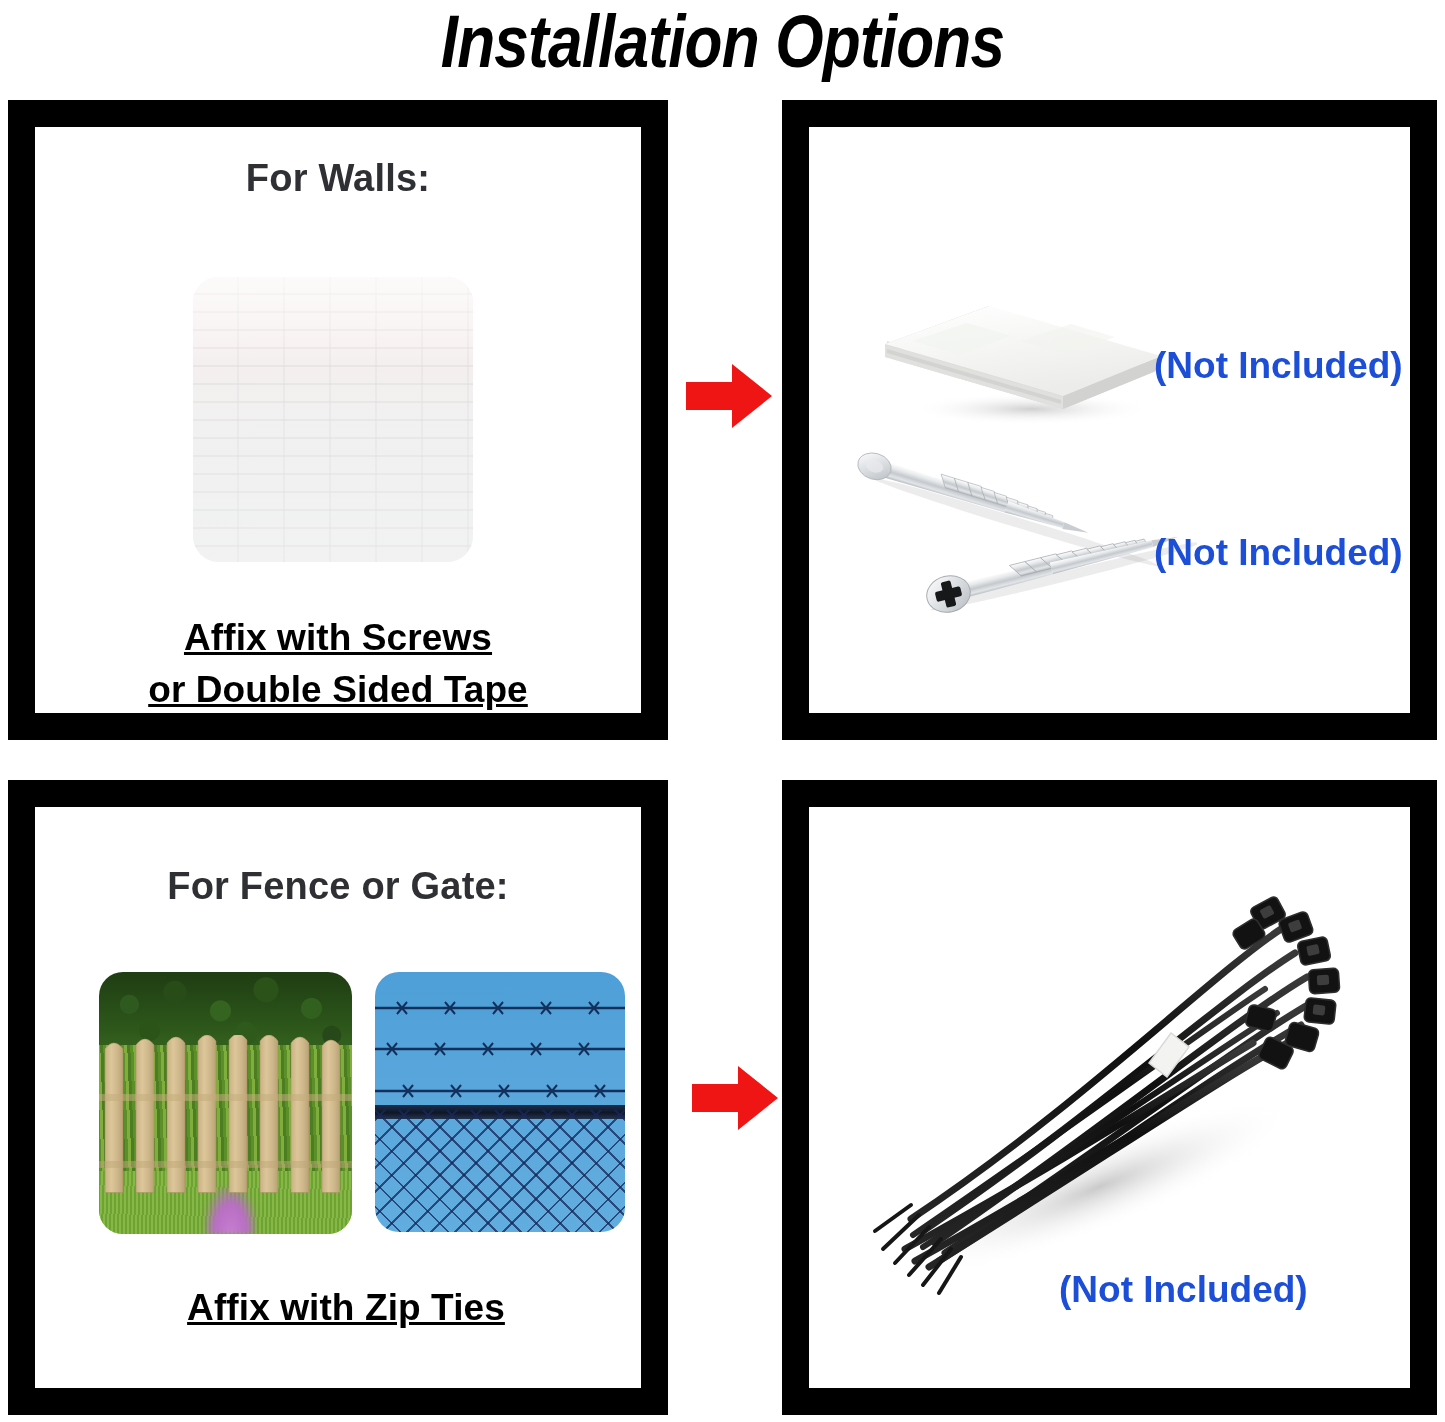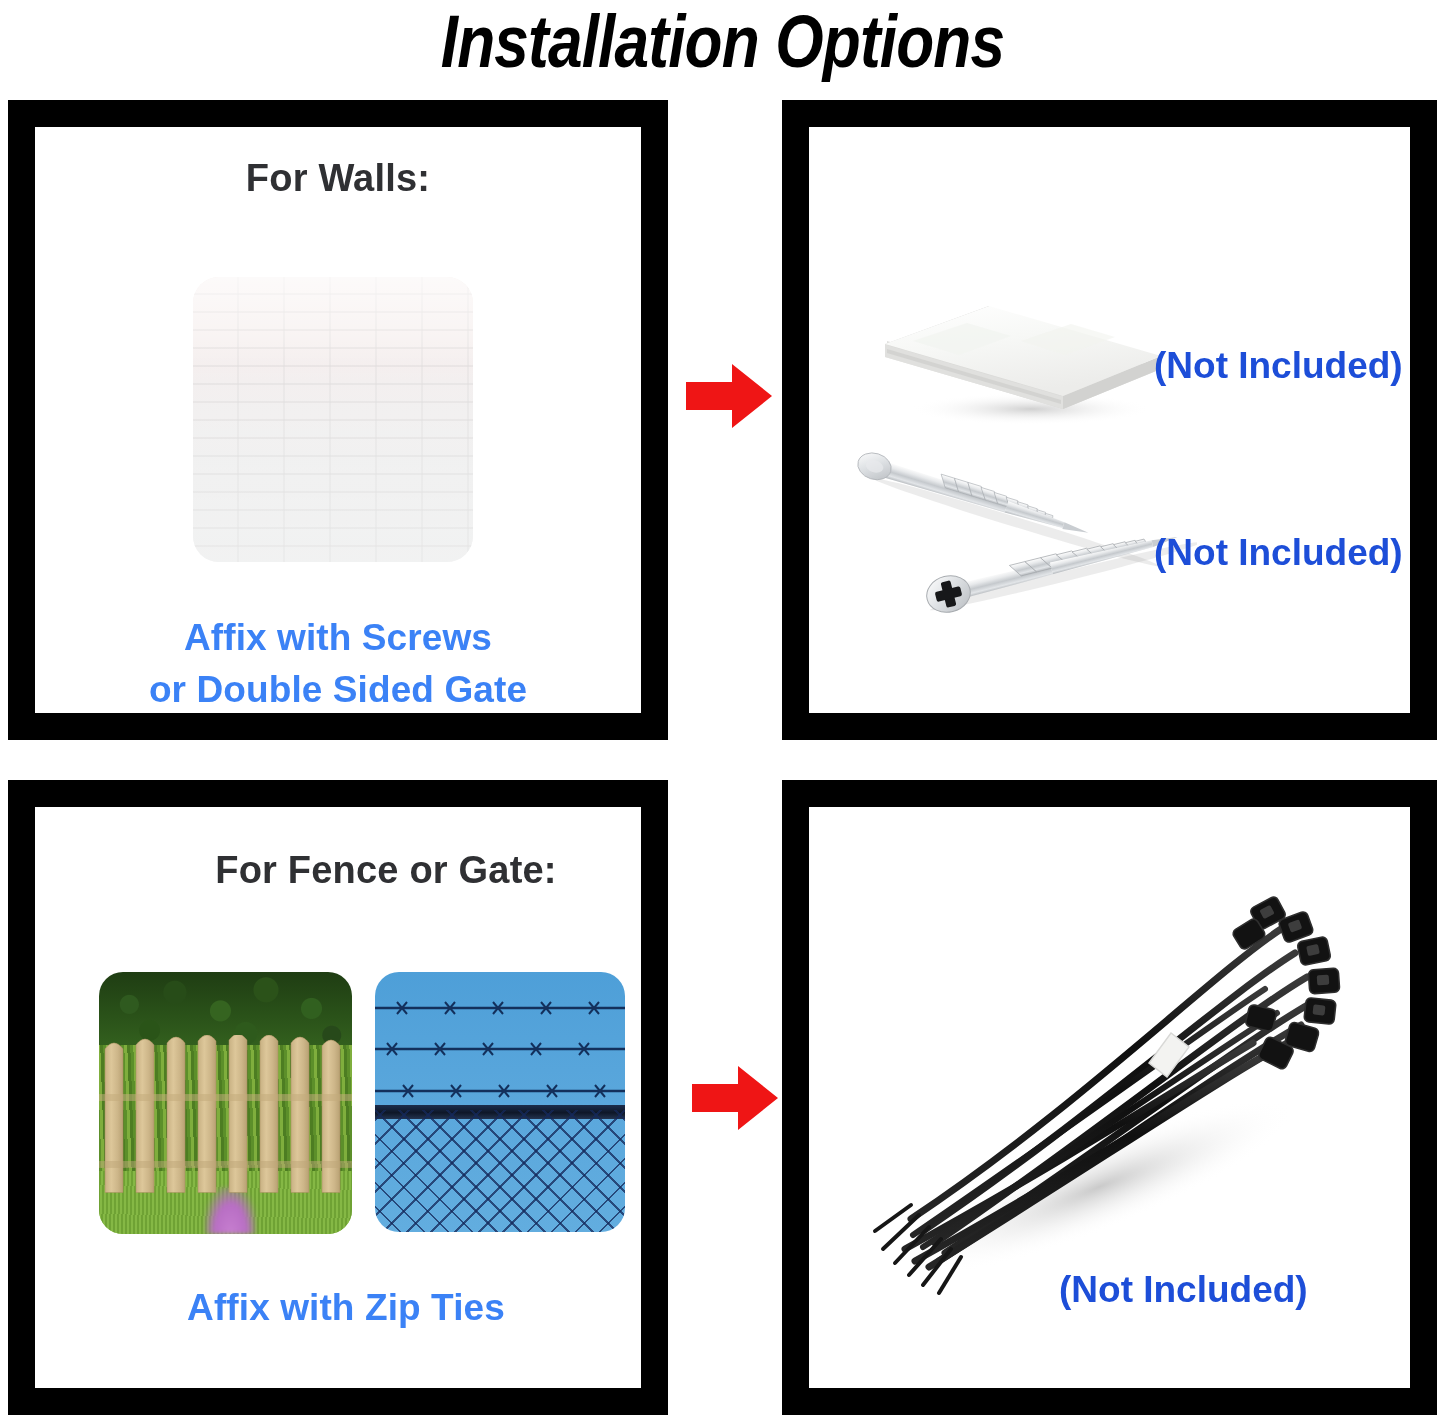--- a/index.html
+++ b/index.html
@@ -57,32 +57,33 @@
     position: absolute;
     left: 0;
     width: 100%;
     text-align: center;
     font-size: 38px;
     font-weight: bold;
     color: #2f3033;
     letter-spacing: 0.2px;
   }
   #heading-walls  { top: 30px; }
-  #heading-fence  { top: 42px; padding-left: 48px; }
+  #heading-fence  { top: 58px; }
 
   .caption {
     position: absolute;
     left: 0;
     width: 100%;
     text-align: center;
     font-size: 37px;
     font-weight: bold;
-    color: #3b82f6;
+    color: #000000;
     letter-spacing: 0.1px;
     white-space: nowrap;
+    text-decoration: underline;
   }
   #caption-walls-1 { top: 490px; }
   #caption-walls-2 { top: 542px; }
   #caption-fence   { top: 480px; margin-left: 8px; }
 
   .not-included {
     position: absolute;
     font-size: 37px;
     font-weight: bold;
     color: #1d4ed8;
@@ -252,21 +253,21 @@
   <div class="panel-inner">
 
     <div class="panel-heading" id="heading-walls">For Walls:</div>
 
     <div id="wall-swatch">
       <div class="brick-rows"></div>
       <div class="brick-wash"></div>
     </div>
 
     <div class="caption" id="caption-walls-1">Affix with Screws</div>
-    <div class="caption" id="caption-walls-2">or Double Sided Gate</div>
+    <div class="caption" id="caption-walls-2">or Double Sided Tape</div>
 
   </div>
 </div>
 
 <div class="panel" id="panel-hardware">
   <div class="panel-inner">
 
     <svg id="tape-stack" viewBox="0 0 300 190">
       <defs>
         <linearGradient id="tapeTop" x1="0" y1="0" x2="0.4" y2="1">

